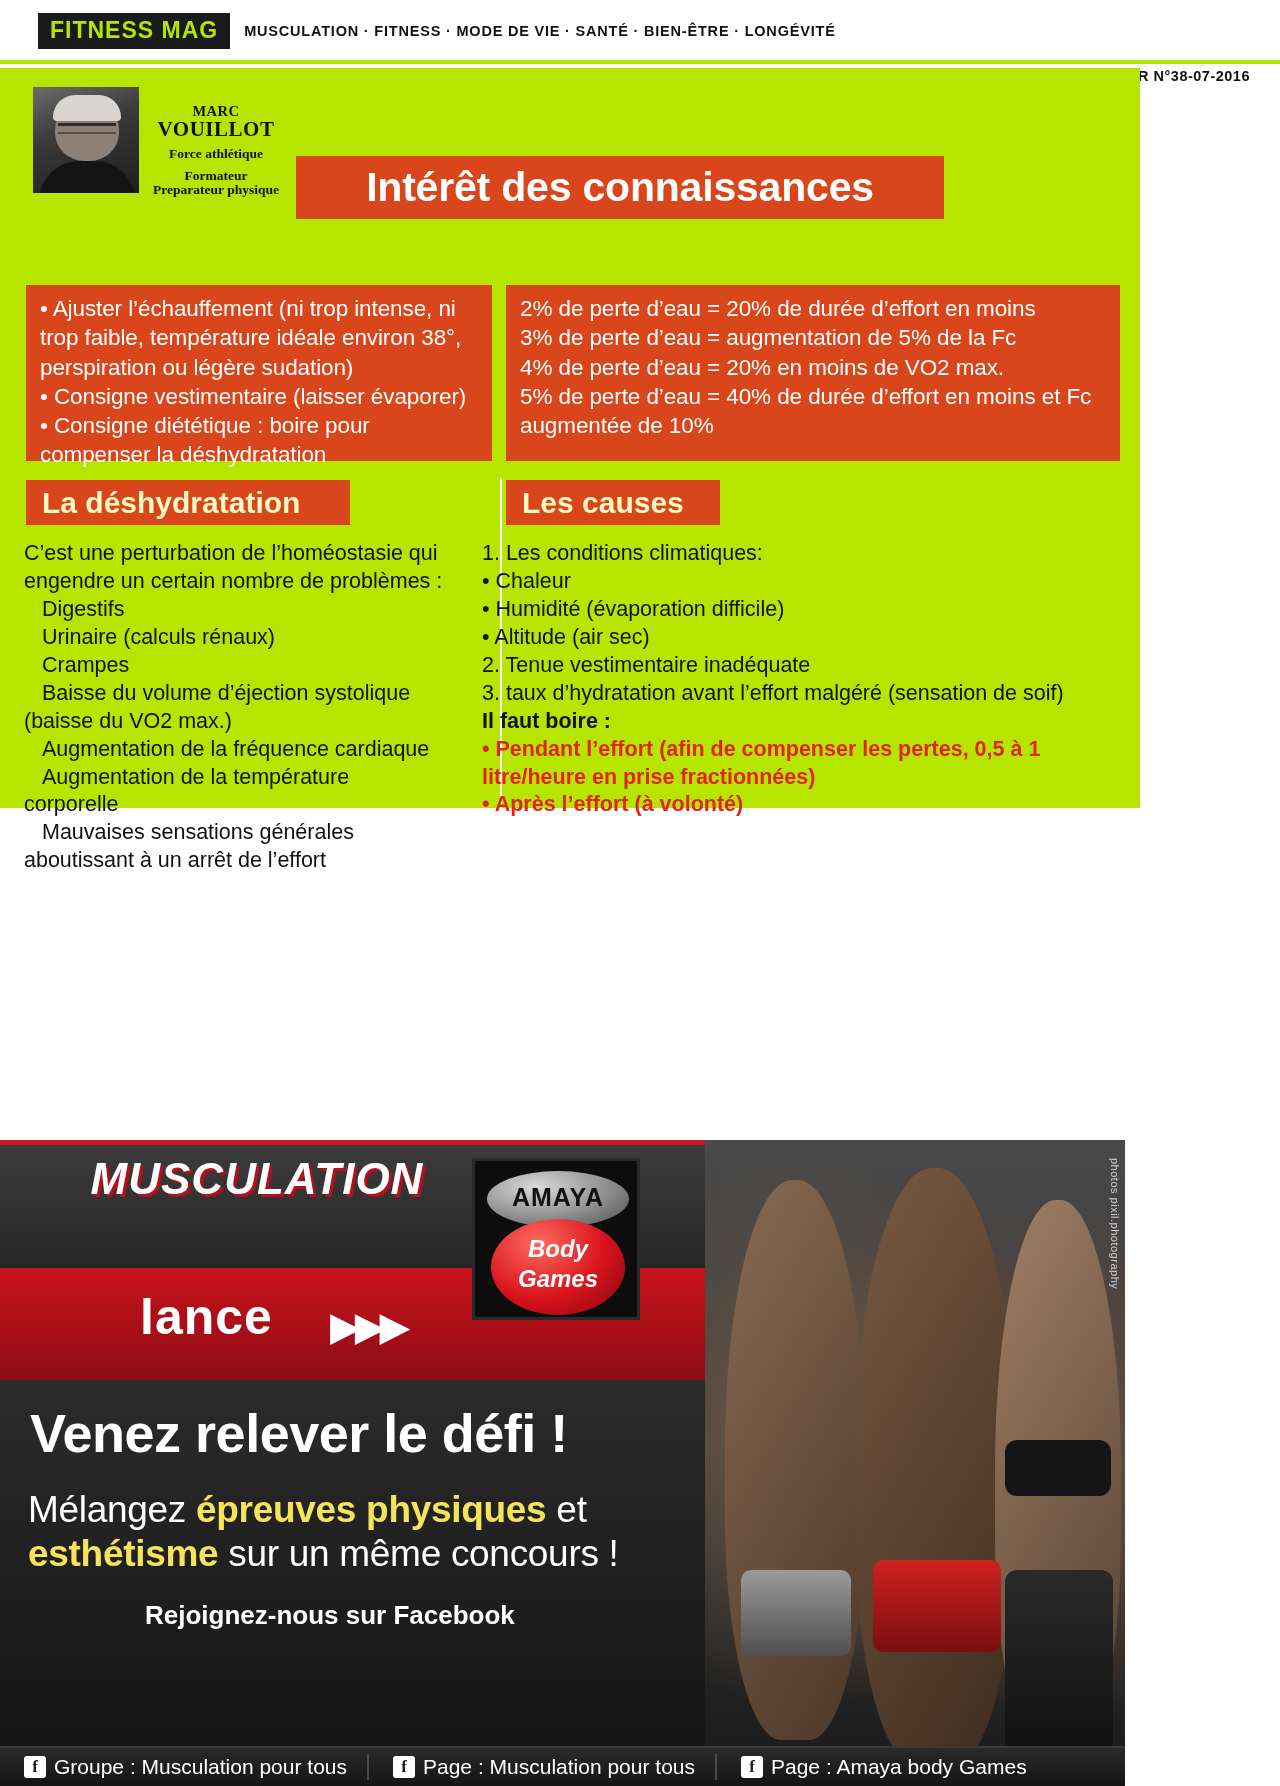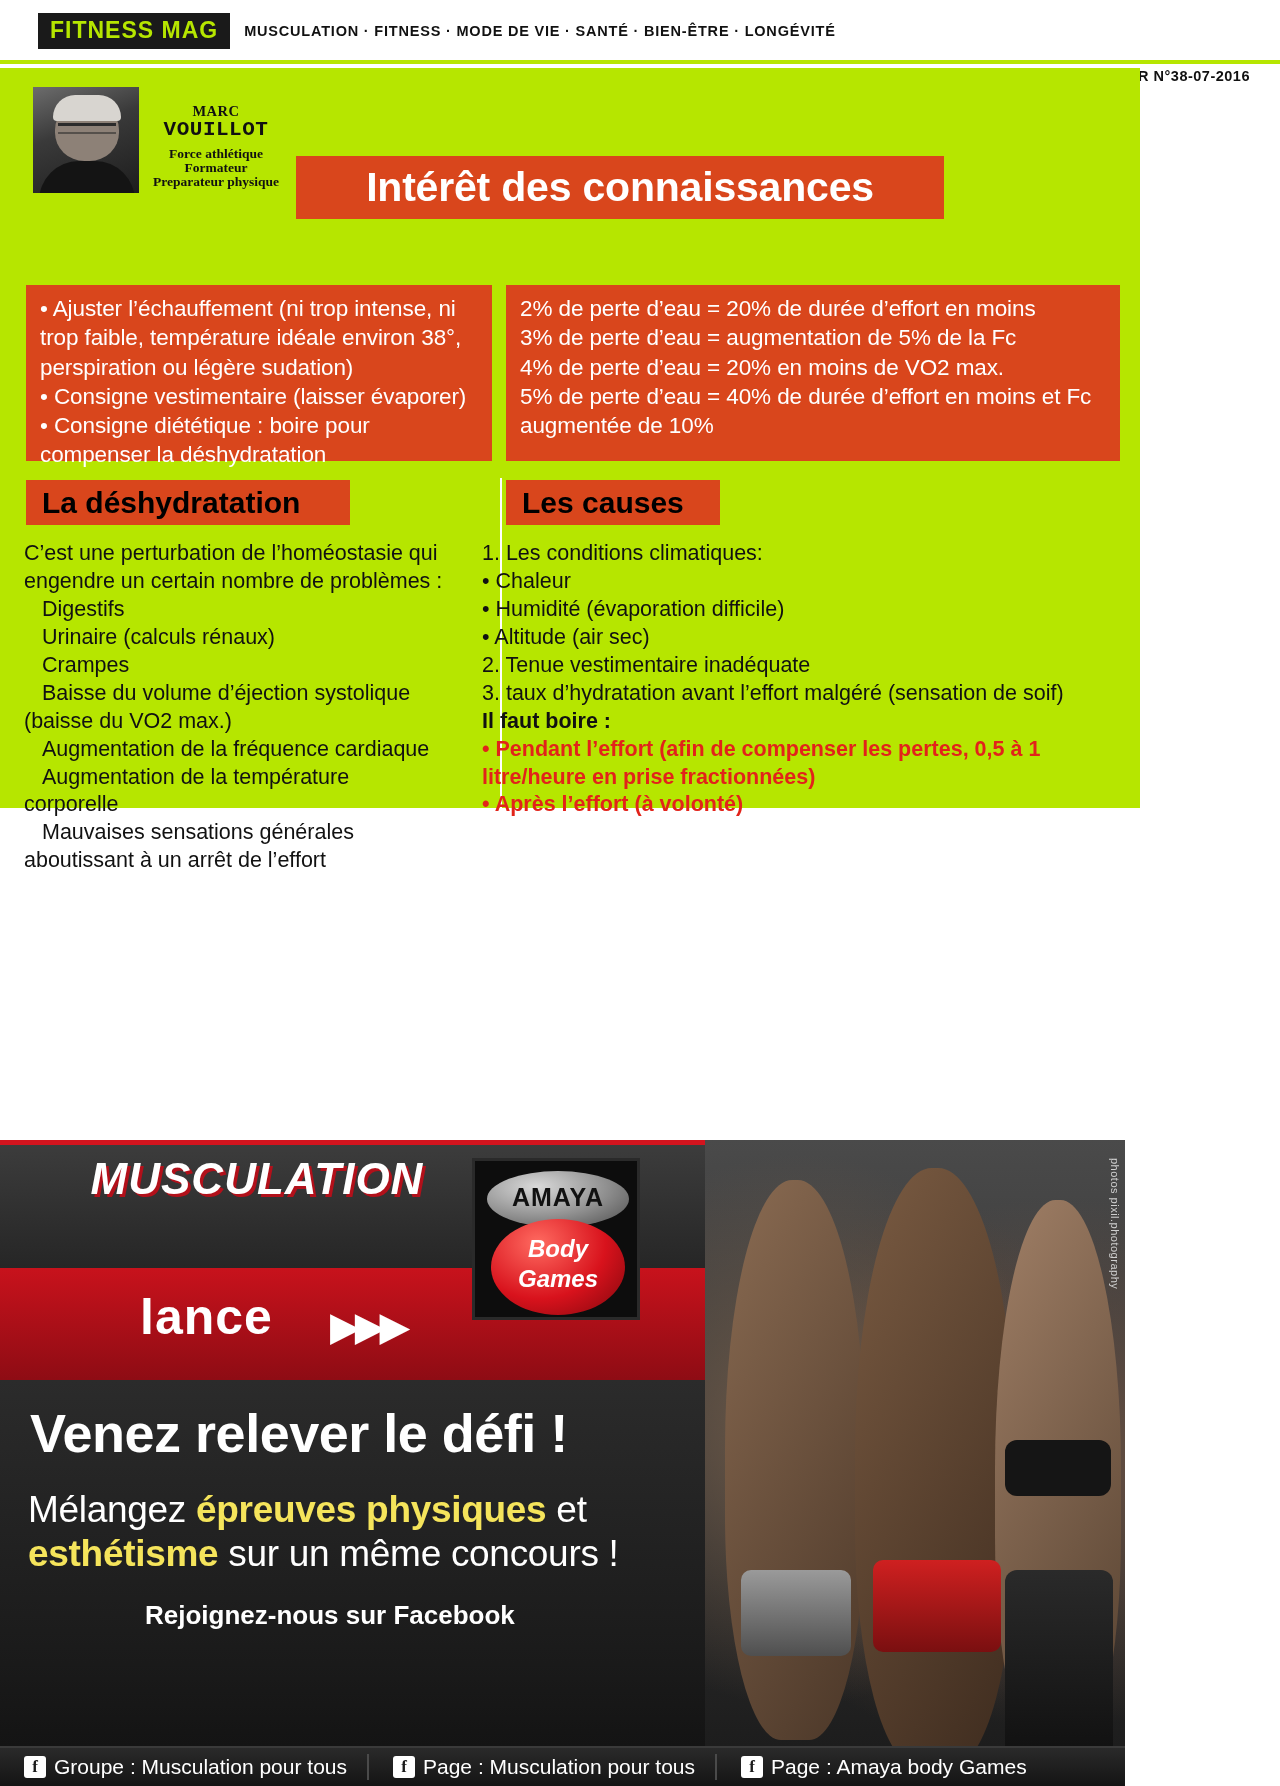--- a/index.html
+++ b/index.html
@@ -109,21 +109,21 @@
   .author-name-block {
     position: absolute;
     left: 140px; top: 36px;
     width: 152px;
     text-align: center;
     color: #111;
     line-height: 1.04;
     font-family: "Liberation Serif", serif;
   }
   .author-first { font-size: 14.5px; font-weight: bold; letter-spacing: 0.5px; }
-  .author-last  { font-size: 21px; font-weight: bold; letter-spacing: 0.5px; font-family: Liberation Mono, monospace; }
+  .author-last  { font-size: 21px; font-weight: bold; letter-spacing: 0.5px; }
   .author-role  { font-size: 13.5px; font-weight: bold; margin-top: 6px; }
 
   .title-banner {
     position: absolute;
     left: 296px; top: 88px;
     width: 648px; height: 63px;
     background: #d9461c;
     display: flex;
     align-items: center;
     justify-content: center;
@@ -155,21 +155,21 @@
     margin: 0;
     font-size: 22.5px;
     line-height: 1.30;
     letter-spacing: -0.1px;
   }
 
   
   .sec-head {
     position: absolute;
     background: #d9461c;
-    color: #000000;
+    color: #fef9c3;
     font-size: 30px;
     font-weight: bold;
     display: flex;
     align-items: center;
     padding: 0 16px;
     height: 45px;
   }
   #head-deshydratation { left: 26px; top: 412px; width: 324px; }
   #head-causes         { left: 506px; top: 412px; width: 214px; }
 
@@ -399,21 +399,21 @@
     <div class="body"></div>
     <div class="face"></div>
     <div class="hair"></div>
     <div class="glasses"></div>
   </div>
 
   <div class="author-name-block">
     <div class="author-first">MARC</div>
     <div class="author-last">VOUILLOT</div>
     <div class="author-role">Force athlétique</div>
-    <div class="author-role" style="margin-top:0">Formateur</div>
+    <div class="author-role" style="margin-top:8px">Formateur</div>
     <div class="author-role" style="margin-top:0">Preparateur physique</div>
   </div>
 
   <div class="title-banner">
     <span>Intérêt des connaissances</span>
   </div>
 
   <div class="orange-box" id="box-left">
     <p>• Ajuster l’échauffement (ni trop intense, ni trop faible, température idéale environ 38°, perspiration ou légère sudation)</p>
     <p>• Consigne vestimentaire (laisser évaporer)</p>

